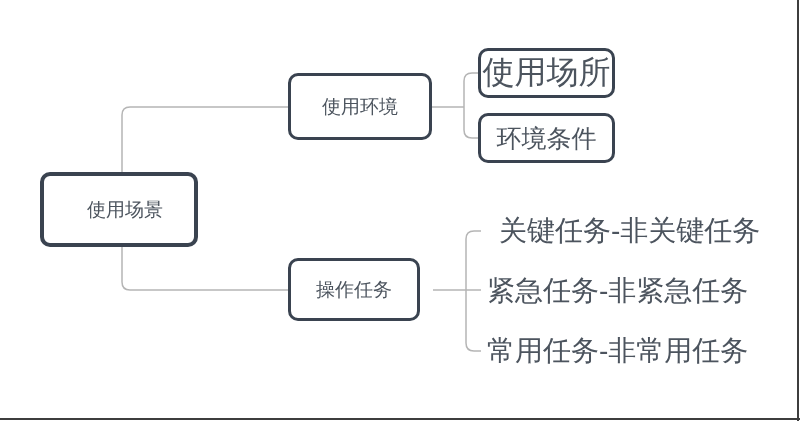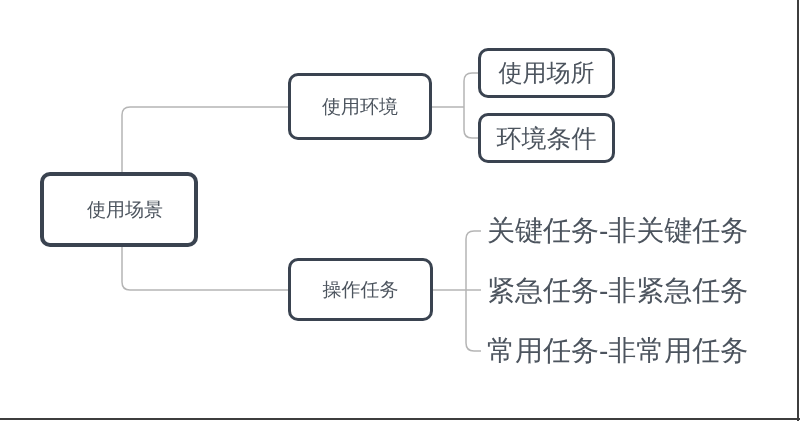--- a/index.html
+++ b/index.html
@@ -25,33 +25,33 @@
     border: 3px solid #3a4350;
     border-radius: 10px;
     color: #4c545e;
     font-size: 19px;
     box-sizing: border-box;
     white-space: nowrap;
     cursor: default;
   }
   #node-root   { left: 40px;  top: 172px; width: 158px; height: 75px; border-width: 4px; padding-left: 12px; }
   #node-b1     { left: 288px; top: 73px;  width: 144px; height: 67px; }
-  #node-b2     { left: 288px; top: 258px; width: 145px; height: 63px; }
-  #node-l1     { left: 478px; top: 48px;  width: 137px; height: 50px; font-size: 24px; }
+  #node-b2     { left: 288px; top: 258px; width: 132px; height: 63px; }
+  #node-l1     { left: 478px; top: 48px;  width: 137px; height: 50px; font-size: 32px; }
   #node-l2     { left: 478px; top: 113px; width: 137px; height: 50px; font-size: 25px; }
   .text-leaf {
     position: absolute;
     left: 487px;
     color: #4c545e;
     font-size: 28px;
     line-height: 1;
     white-space: nowrap;
     cursor: default;
   }
-  #leaf-t1 { top: 217px; }
+  #leaf-t1 { top: 217px; margin-left: 12px; }
   #leaf-t2 { top: 277px; }
   #leaf-t3 { top: 337px; }
   .frame-bottom {
     position: absolute;
     left: 0; bottom: 1px;
     width: 800px; height: 2px;
     background: #3e3e3e;
   }
   .frame-right {
     position: absolute;

